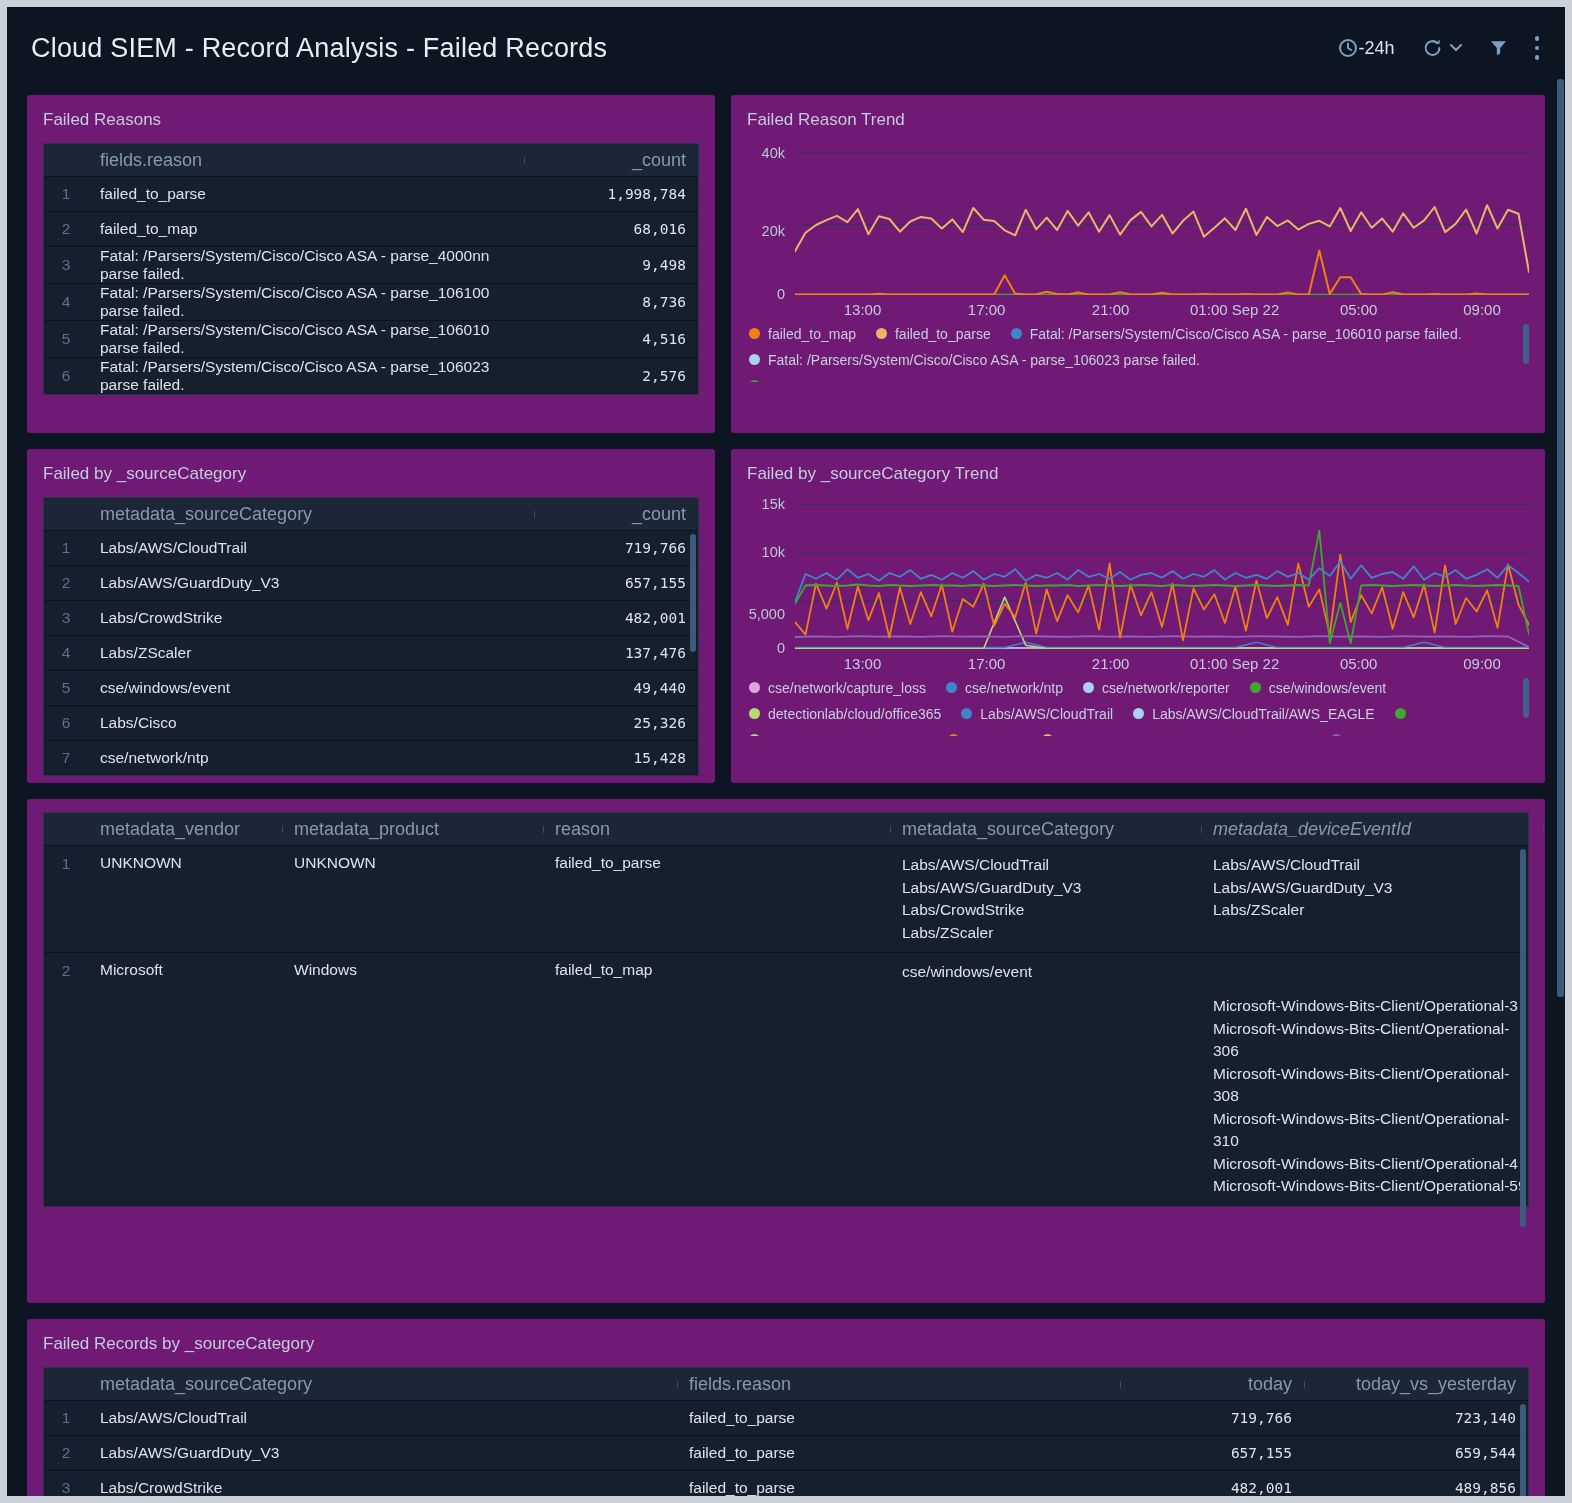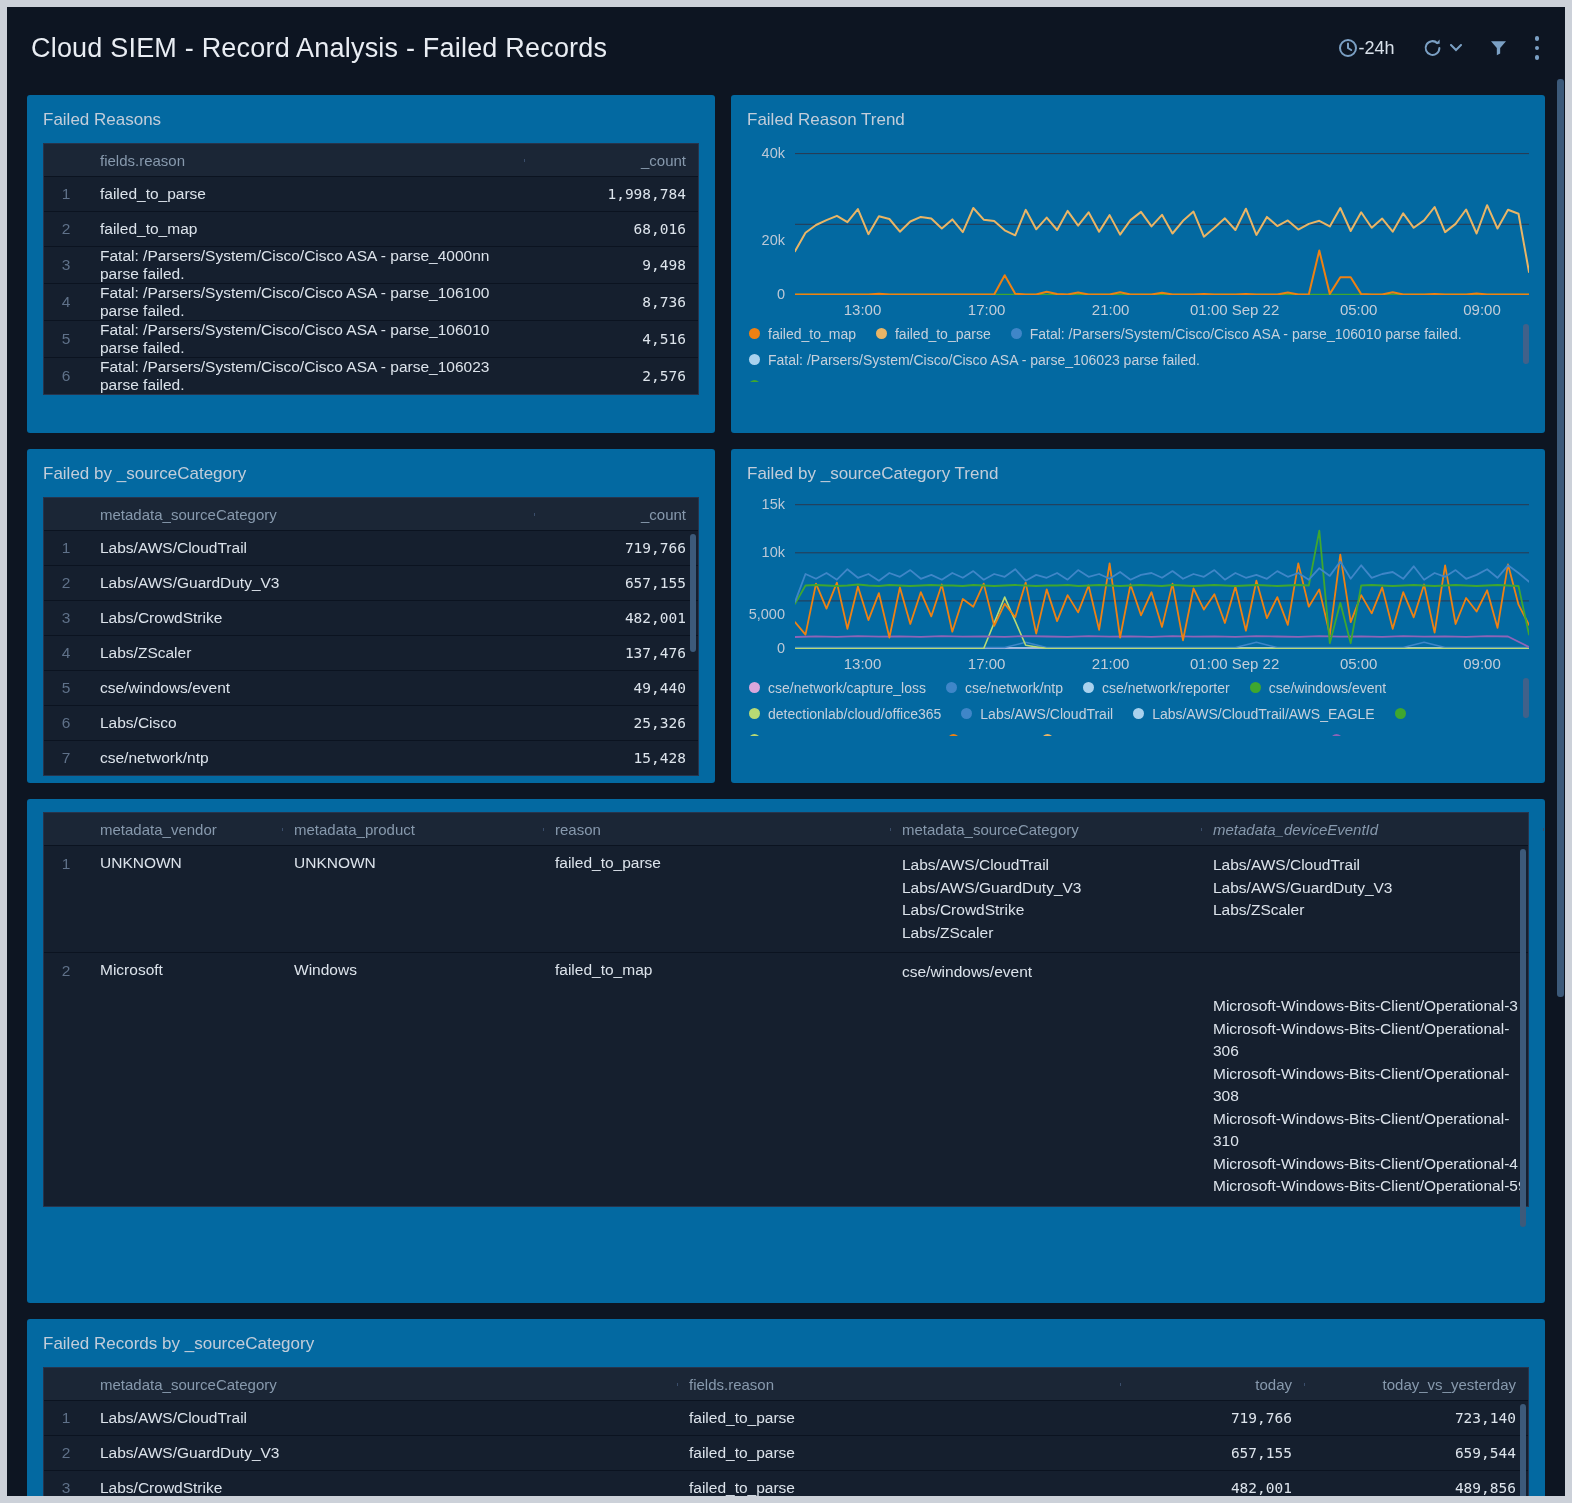--- a/index.html
+++ b/index.html
@@ -11,29 +11,29 @@
   .header{height:82px;display:flex;align-items:center;justify-content:space-between;padding:0 26px 0 24px}
   .page-title{font-size:27px;font-weight:400;color:#e9edf3;letter-spacing:.2px}
   .header-actions{display:flex;align-items:center;gap:26px;color:#7ba0c4}
   .timerange{display:flex;align-items:center;}
   .timerange .tr-label{color:#d9e1ea;font-size:18px}
   .icon{display:inline-flex;align-items:center}
   .kebab span{display:block;width:4.5px;height:4.5px;border-radius:50%;background:#7ba0c4;margin:2.5px 0}
   .content{padding:6px 20px 0}
   .row{display:grid;grid-template-columns:688px 1fr;gap:16px;margin-bottom:16px}
   .row.full{display:block}
-  .panel{background:#0369a1;border-radius:3px;padding:13px 16px;position:relative;overflow:hidden}
+  .panel{background:#701a75;border-radius:3px;padding:13px 16px;position:relative;overflow:hidden}
   .panel.h1{height:312px}
   .panel.h2{height:308px}
   .panel.h3{height:478px}
   .panel.h4{height:300px}
   .panel-title{font-size:17px;color:#c2cdda;margin:2px 0 13px;font-weight:400}
   
   .table{border:1px solid #27344c;background:#151f2e;font-size:15.5px;position:relative}
-  .thead{display:flex;background:#1b2636;height:32px;align-items:center;color:#8799ad;font-size:15px}
+  .thead{display:flex;background:#1b2636;height:32px;align-items:center;color:#8799ad;font-size:18px}
   .th{padding:0 12px;position:relative;white-space:nowrap;overflow:hidden}
   .th.sep::before{content:'';position:absolute;left:0;top:7px;bottom:7px;width:1px;background:#3a4d6a}
   .th.right,.td.right{text-align:right}
   .idx{width:44px;flex:0 0 44px;text-align:center;color:#5f7189;padding:0!important}
   .tr{display:flex;align-items:center;min-height:34px;border-top:1px solid #0b1320}
   .tr.top{align-items:flex-start;padding:8px 0}
   .tr.top .idx{padding-top:1px!important}
   .td{padding:0 12px;overflow:hidden}
   .td .line{line-height:22.5px}
   .mono{font-family:"DejaVu Sans Mono",monospace;font-size:14.5px;color:#dde4ec}
@@ -131,21 +131,21 @@
             <div class="td right mono" style="width: 150px; flex: 0 0 150px;">2,576</div>
           </div>
         </div>
     </div>
     <div class="panel h1">
       <div class="panel-title">Failed Reason Trend</div>
       <div class="chartwrap">
         <div class="chart">
           <div class="ylabels">
               <div class="ytick" style="top: 143px;">0</div>
-              <div class="ytick" style="top: 89px;">20k</div>
+              <div class="ytick" style="top: 80px;">20k</div>
               <div class="ytick" style="top: 1.60465px;">40k</div>
             </div>
           <div class="plot">
               <svg width="734" height="152">
                 <line x1="0" x2="734" y1="152.0" y2="152.0" stroke="#33425c"></line>
                 <line x1="0" x2="734" y1="81.3" y2="81.3" stroke="#2b3950"></line>
                 <line x1="0" x2="734" y1="10.6" y2="10.6" stroke="#2b3950"></line>
                 <polyline points="0.0,151.8 734.0,151.8" fill="none" stroke="#3f86c8" stroke-width="1.4" stroke-linejoin="round" stroke-linecap="round"></polyline>
                 <polyline points="0.0,151.6 734.0,151.6" fill="none" stroke="#a9d2ee" stroke-width="1.4" stroke-linejoin="round" stroke-linecap="round"></polyline>
                 <polyline points="0.0,151.5 734.0,151.5" fill="none" stroke="#3fa72f" stroke-width="1.4" stroke-linejoin="round" stroke-linecap="round"></polyline>

